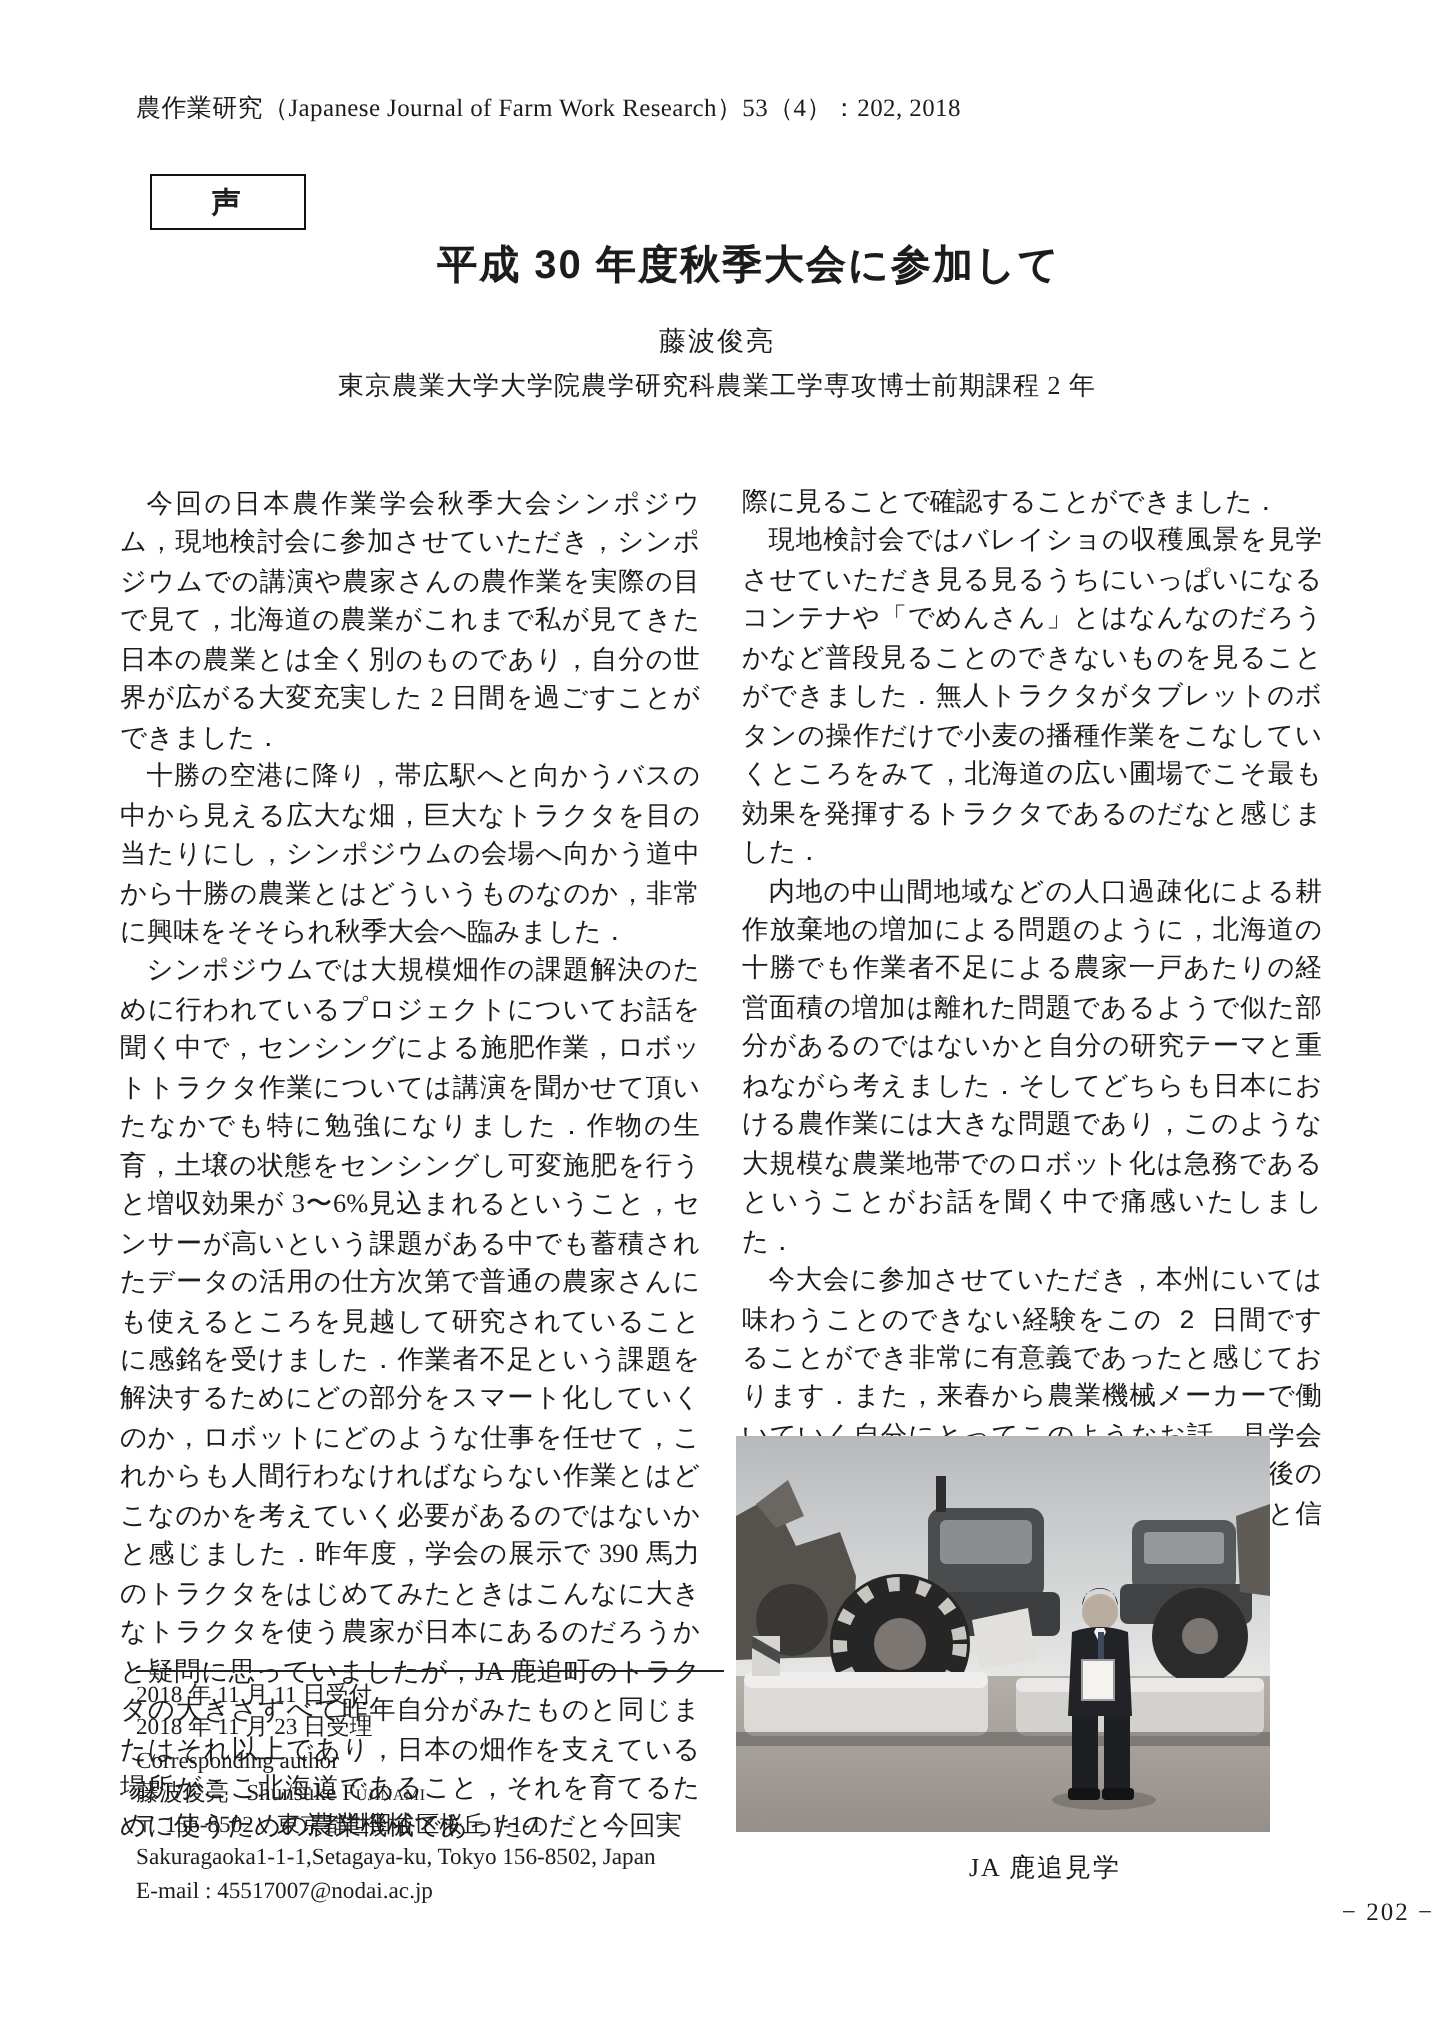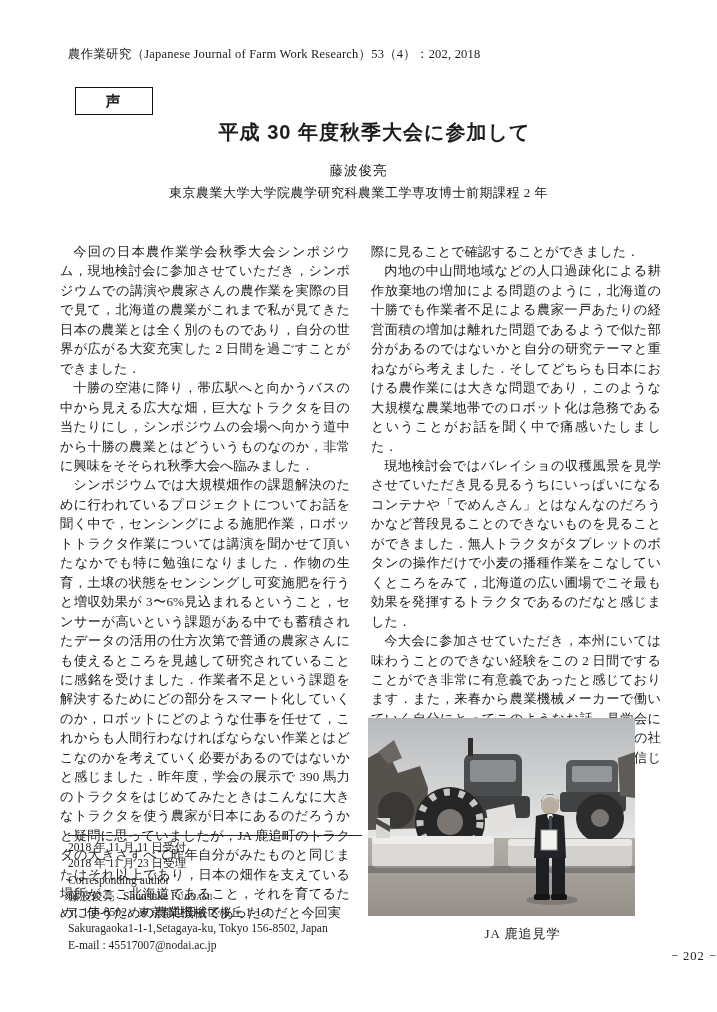--- a/index.html
+++ b/index.html
@@ -38,21 +38,21 @@
   .affiliation{
     position:absolute;left:0;top:184px;width:100%;
     text-align:center;font-size:13px;letter-spacing:.5px;
   }
   .col{
     position:absolute;top:242px;width:290px;
     font-size:13.2px;line-height:19.45px;
     text-align:justify;
   }
   .col-left{left:60px;}
-  .col-right{left:371px;}
+  .col-right{left:371px;font-family:Liberation Mono, monospace;}
   .col p{margin:0;text-indent:1em;}
   .col p.no-indent{text-indent:0;}
   .footnote-rule{
     position:absolute;left:68px;top:835px;width:294px;
     border-top:1.3px solid #222;
   }
   .footnote{
     position:absolute;left:68px;top:840px;width:300px;
     font-size:11.6px;line-height:16.3px;
   }
@@ -87,22 +87,22 @@
   <div class="affiliation">東京農業大学大学院農学研究科農業工学専攻博士前期課程 2 年</div>
 
   <div class="col col-left">
     <p>今回の日本農作業学会秋季大会シンポジウム，現地検討会に参加させていただき，シンポジウムでの講演や農家さんの農作業を実際の目で見て，北海道の農業がこれまで私が見てきた日本の農業とは全く別のものであり，自分の世界が広がる大変充実した 2 日間を過ごすことができました．</p>
     <p>十勝の空港に降り，帯広駅へと向かうバスの中から見える広大な畑，巨大なトラクタを目の当たりにし，シンポジウムの会場へ向かう道中から十勝の農業とはどういうものなのか，非常に興味をそそられ秋季大会へ臨みました．</p>
     <p>シンポジウムでは大規模畑作の課題解決のために行われているプロジェクトについてお話を聞く中で，センシングによる施肥作業，ロボットトラクタ作業については講演を聞かせて頂いたなかでも特に勉強になりました．作物の生育，土壌の状態をセンシングし可変施肥を行うと増収効果が 3〜6%見込まれるということ，センサーが高いという課題がある中でも蓄積されたデータの活用の仕方次第で普通の農家さんにも使えるところを見越して研究されていることに感銘を受けました．作業者不足という課題を解決するためにどの部分をスマート化していくのか，ロボットにどのような仕事を任せて，これからも人間行わなければならない作業とはどこなのかを考えていく必要があるのではないかと感じました．昨年度，学会の展示で 390 馬力のトラクタをはじめてみたときはこんなに大きなトラクタを使う農家が日本にあるのだろうかと疑問に思っていましたが，JA 鹿追町のトラクタの大きさすべて昨年自分がみたものと同じまたはそれ以上であり，日本の畑作を支えている場所がここ北海道であること，それを育てるために使うための農業機械であったのだと今回実</p>
   </div>
 
   <div class="col col-right">
     <p class="no-indent">際に見ることで確認することができました．</p>
+    <p>現地検討会ではバレイショの収穫風景を見学させていただき見る見るうちにいっぱいになるコンテナや「でめんさん」とはなんなのだろうかなど普段見ることのできないものを見ることができました．無人トラクタがタブレットのボタンの操作だけで小麦の播種作業をこなしていくところをみて，北海道の広い圃場でこそ最も効果を発揮するトラクタであるのだなと感じました．</p>
     <p>内地の中山間地域などの人口過疎化による耕作放棄地の増加による問題のように，北海道の十勝でも作業者不足による農家一戸あたりの経営面積の増加は離れた問題であるようで似た部分があるのではないかと自分の研究テーマと重ねながら考えました．そしてどちらも日本における農作業には大きな問題であり，このような大規模な農業地帯でのロボット化は急務であるということがお話を聞く中で痛感いたしました．</p>
-    <p>現地検討会ではバレイショの収穫風景を見学させていただき見る見るうちにいっぱいになるコンテナや「でめんさん」とはなんなのだろうかなど普段見ることのできないものを見ることができました．無人トラクタがタブレットのボタンの操作だけで小麦の播種作業をこなしていくところをみて，北海道の広い圃場でこそ最も効果を発揮するトラクタであるのだなと感じました．</p>
     <p>今大会に参加させていただき，本州にいては味わうことのできない経験をこの 2 日間ですることができ非常に有意義であったと感じております．また，来春から農業機械メーカーで働いていく自分にとってこのようなお話，見学会に学生の間に参加させていただいたことは後の社会人として働く中で必ず役に立っていくと信じております．ありがとうございました．</p>
   </div>
 
   <div class="footnote-rule"></div>
 
   <div class="footnote">
     <div>2018 年 11 月 11 日受付</div>
     <div>2018 年 11 月 23 日受理</div>
     <div>Corresponding author</div>
     <div>

